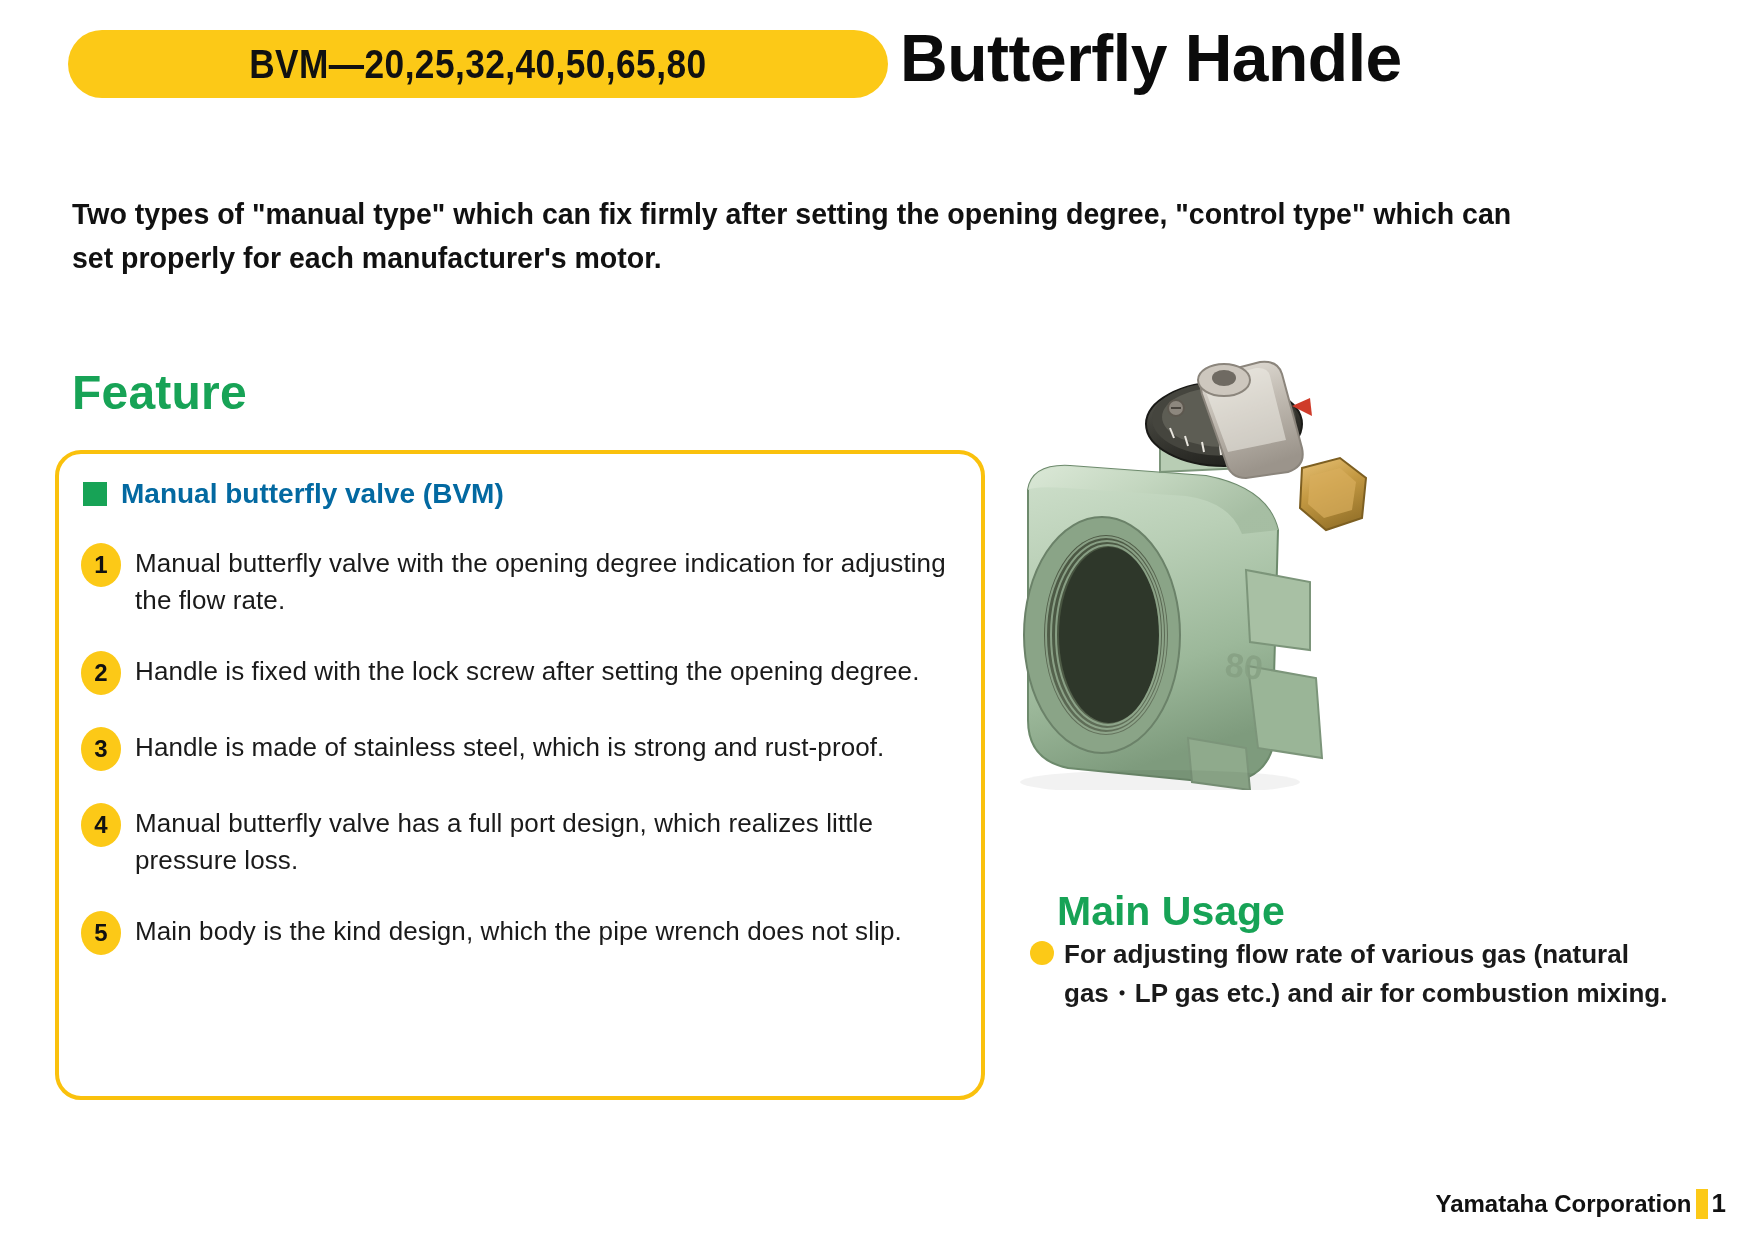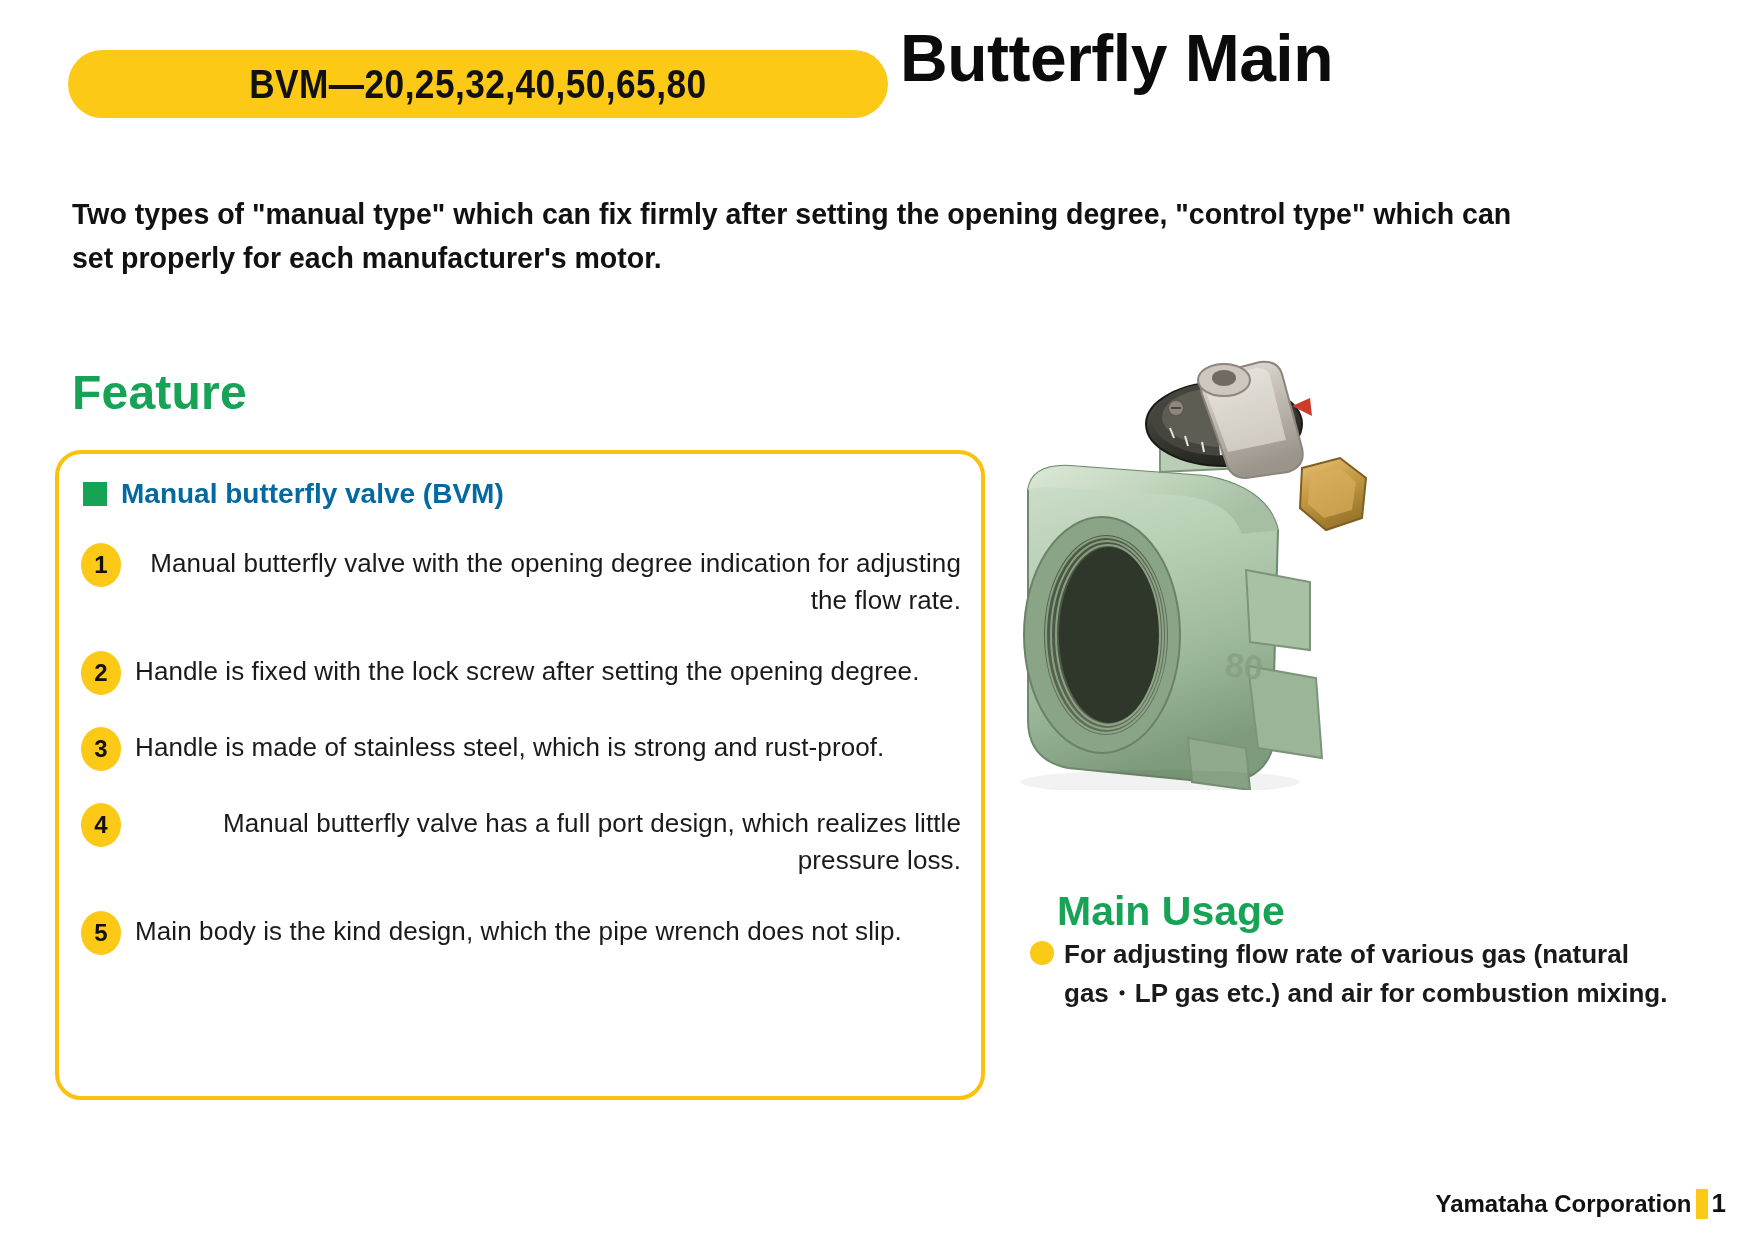--- a/index.html
+++ b/index.html
@@ -12,21 +12,21 @@
     color:#111;
   }
 
   
   .header { position:absolute; left:0; top:0; width:1754px; height:130px; }
   .model-pill {
     position:absolute; left:68px; top:30px;
     width:820px; height:68px;
     background:#FCC917;
     border-radius:34px;
-    display:flex; align-items:center; justify-content:center;margin-top:20px;
+    display:flex; align-items:center; justify-content:center;
   }
   .model-pill-text {
     font-size:41px;
     font-weight:bold;
     letter-spacing:0.5px;
     color:#111;
     transform:scaleX(0.86);
     white-space:nowrap;
   }
   .page-heading {
@@ -89,21 +89,20 @@
     display:flex; align-items:center; justify-content:center;
     margin-right:14px; margin-top:1px;
   }
   .feature-text {
     font-size:26px;
     line-height:1.42;
     font-weight:300;
     color:#1a1a1a;
     letter-spacing:0.1px;
     padding-top:3px;
-    text-align:right;
   }
 
   
   .photo { position:absolute; left:1010px; top:320px; width:520px; height:470px; }
 
   
   .usage-title {
     position:absolute; left:1025px; top:888px;
     font-size:41px; font-weight:bold; color:#17A356;margin-left:32px;
   }
@@ -130,21 +129,21 @@
   .footer-bar { width:12px; height:30px; background:#FCC917; }
   .footer-page { font-size:26px; font-weight:bold; color:#111; }
 </style>
 </head>
 <body>
 
 <div class="header">
   <div class="model-pill">
     <span class="model-pill-text">BVM—20,25,32,40,50,65,80</span>
   </div>
-  <div class="page-heading">Butterfly Main</div>
+  <div class="page-heading">Butterfly Handle</div>
 </div>
 
 <div class="intro">Two types of "manual type" which can fix firmly after setting the opening degree, "control type" which can set properly for each manufacturer's motor.</div>
 
 <div class="feature-title">Feature</div>
 
 <div class="feature-card">
   <div class="card-head">
     <span class="card-head-square"></span>
     <span class="card-head-text">Manual butterfly valve (BVM)</span>

